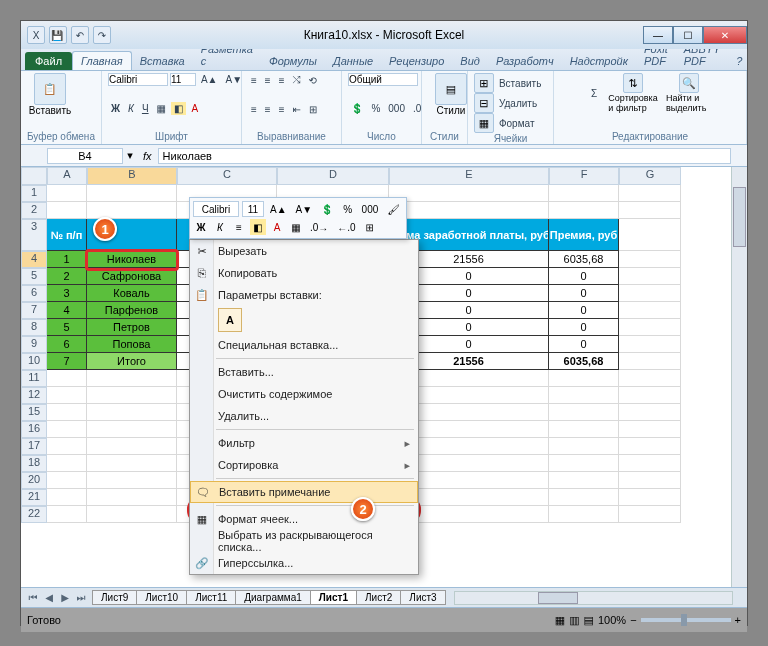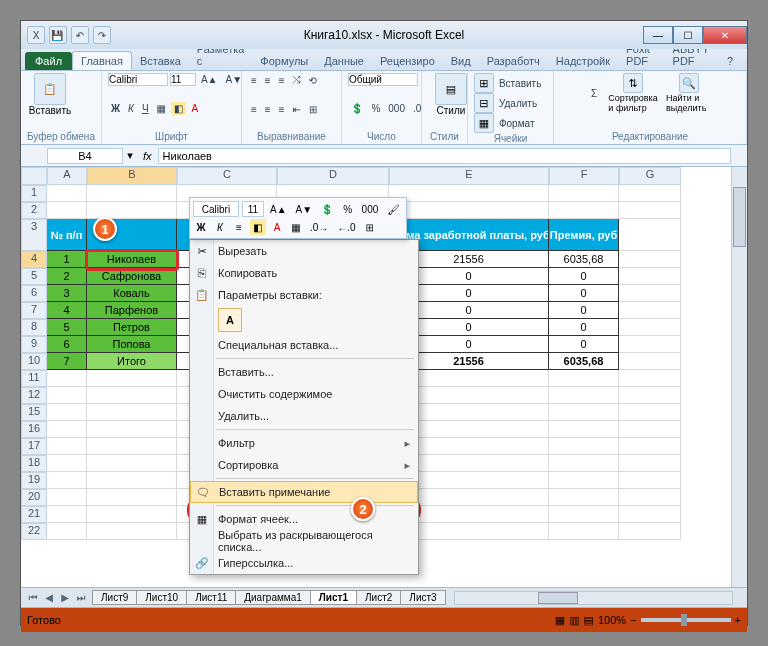--- a/index.html
+++ b/index.html
@@ -6,21 +6,21 @@
 body { background:#888; width:768px; height:646px; overflow:hidden; display:flex; align-items:center; justify-content:center; }
 .frame { width:728px; height:606px; background:#fff; border:1px solid #555; position:relative; }
 .titlebar { height:28px; background:linear-gradient(#e9eef5,#cfe0f0); display:flex; align-items:center; justify-content:center; position:relative; font-size:12px; }
 .titlebar .qat { position:absolute; left:6px; display:flex; gap:4px; align-items:center; }
 .qat-btn { width:18px; height:18px; background:#e6eef8; border:1px solid #9fbdd8; border-radius:2px; display:flex; align-items:center; justify-content:center; font-size:10px; color:#345; }
 .winbtns { position:absolute; right:0; display:flex; }
 .winbtn { width:30px; height:18px; border:1px solid #5a7fa0; background:linear-gradient(#eaf2fb,#c7ddf1); display:flex; align-items:center; justify-content:center; font-size:10px; }
 .winbtn.close { background:linear-gradient(#f08b8b,#d23e3e); color:#fff; width:44px; }
 .tabs { height:22px; background:linear-gradient(#e4ecf6,#d5e2f0); display:flex; align-items:flex-end; border-bottom:1px solid #9fbdd8; font-size:11px; }
 .file-tab { background:#1e6b3a; color:#fff; padding:3px 10px; border-radius:3px 3px 0 0; margin-left:4px;margin-top:43px; }
-.tab { padding:3px 8px; color:#3b5a7a; cursor:pointer; }
+.tab { padding:3px 8px; color:#3b5a7a; cursor:pointer;font-style:italic; }
 .tab.active { background:#f4f8fc; border:1px solid #9fbdd8; border-bottom:none; border-radius:3px 3px 0 0; }
 .tab.help { margin-left:auto; margin-right:6px; color:#3b5a7a; }
 .ribbon { height:74px; background:#f4f8fc; border-bottom:1px solid #9fbdd8; display:flex; font-size:10px; }
 .group { border-right:1px solid #cdddeb; padding:2px 6px; display:flex; flex-direction:column; justify-content:space-between; }
 .group-label { text-align:center; color:#5a7a99; font-size:10px; }
 .rbtn { display:inline-flex; align-items:center; gap:2px; color:#345; padding:1px 3px; }
 .rbig { display:flex; flex-direction:column; align-items:center; justify-content:center; width:46px; }
 .ricon { width:20px; height:20px; background:#e0ecf6; border:1px solid #a9c5df; border-radius:2px; display:flex; align-items:center; justify-content:center; font-size:11px; }
 .ricon.big { width:32px; height:32px; }
 .row { display:flex; gap:2px; align-items:center; }
@@ -55,21 +55,21 @@
 .ctx-icostrip { position:absolute; left:0; top:0; bottom:0; width:24px; background:#eef1f5; border-right:1px solid #ddd; }
 .ctx-sub { position:relative; }
 .paste-opt { display:inline-flex; width:24px; height:24px; border:1px solid #d5b36b; background:#fdf4de; margin-left:28px; align-items:center; justify-content:center; font-weight:bold; }
 .sheet-tabs { height:20px; background:#dde6ef; border-top:1px solid #9fbdd8; display:flex; align-items:center; font-size:10px; }
 .st-nav { display:flex; margin:0 4px; }
 .st-nav div { width:16px; text-align:center; color:#567; }
 .st-tab { padding:1px 8px; border:1px solid #999; background:#eef2f7; margin-left:-1px; }
 .st-tab.active { background:#fff; font-weight:bold; }
 .hscroll { flex:1; margin:0 14px 0 8px; height:14px; background:#e3e9f0; border:1px solid #bcc; position:relative; }
 .hscroll .thumb { position:absolute; left:30%; width:40px; height:100%; background:#cfd9e4; border:1px solid #99a; }
-.status { height:20px; background:#c2410c; border-top:1px solid #9fbdd8; display:flex; align-items:center; font-size:11px; padding:12px 6px; }
+.status { height:20px; background:#a3a3a3; border-top:1px solid #9fbdd8; display:flex; align-items:center; font-size:11px; padding:12px 6px; }
 .status .zoom { margin-left:auto; display:flex; align-items:center; gap:4px; }
 .zslider { width:90px; height:4px; background:#bcd; position:relative; }
 .zslider .zh { position:absolute; left:45%; top:-4px; width:6px; height:12px; background:#89a; }
 .vscroll { position:absolute; right:0; top:0; bottom:0; width:16px; background:#e3e9f0; border-left:1px solid #bcc; }
 .vscroll .thumb { position:absolute; top:20px; height:60px; left:1px; right:1px; background:#cfd9e4; border:1px solid #99a; }
 
 .wA{width:40px}.wB{width:90px}.wC{width:100px}.wD{width:112px}.wE{width:160px}.wF{width:70px}.wG{width:62px}
 </style>
 </head>
 <body>
@@ -372,30 +372,20 @@
           <div class="rowhdr">18</div>
           <div class="cell wA"></div>
           <div class="cell wB"></div>
           <div class="cell wC"></div>
           <div class="cell wD"></div>
           <div class="cell wE"></div>
           <div class="cell wF"></div>
           <div class="cell wG"></div>
         </div>
       <div class="grow">
-          <div class="rowhdr">19</div>
-          <div class="cell wA"></div>
-          <div class="cell wB"></div>
-          <div class="cell wC"></div>
-          <div class="cell wD"></div>
-          <div class="cell wE"></div>
-          <div class="cell wF"></div>
-          <div class="cell wG"></div>
-        </div>
-      <div class="grow">
           <div class="rowhdr">20</div>
           <div class="cell wA"></div>
           <div class="cell wB"></div>
           <div class="cell wC"></div>
           <div class="cell wD"></div>
           <div class="cell wE"></div>
           <div class="cell wF"></div>
           <div class="cell wG"></div>
         </div>
       <div class="grow">

